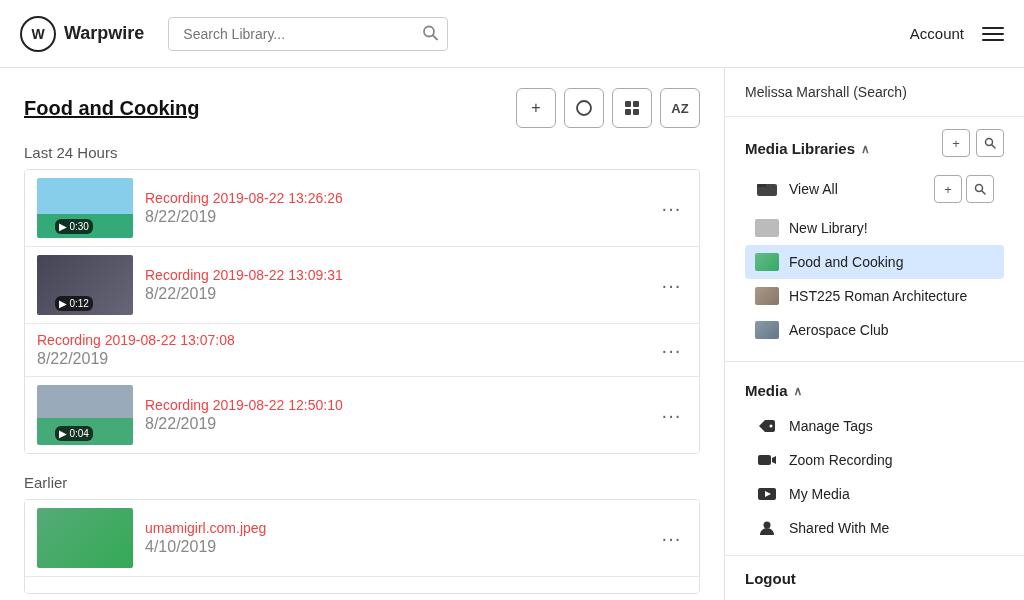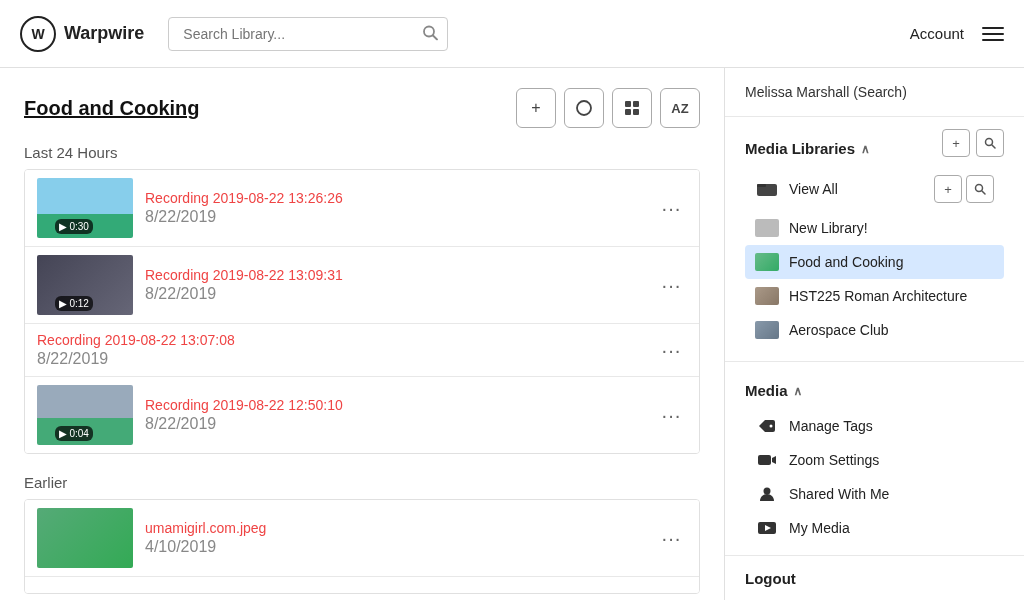--- a/index.html
+++ b/index.html
@@ -316,42 +316,42 @@
         <span>Manage Tags</span>
       </div>
 
       <div class="sidebar-item">
         <div class="sidebar-item-icon">
           <svg width="20" height="16" viewBox="0 0 20 16">
               <rect x="1" y="3" width="13" height="10" rx="2" fill="#333"></rect>
               <polygon points="15,6 19,4 19,12 15,10" fill="#333"></polygon>
             </svg>
         </div>
-        <span>Zoom Settings</span>
+        <span>Zoom Recording</span>
+      </div>
+
+      <div class="sidebar-item">
+        <div class="sidebar-item-icon">
+          <svg width="20" height="16" viewBox="0 0 20 16">
+              <rect x="1" y="2" width="18" height="12" rx="2" fill="#333"></rect>
+              <polygon points="8,5 14,8 8,11" fill="#fff"></polygon>
+            </svg>
+        </div>
+        <span>My Media</span>
       </div>
 
       <div class="sidebar-item">
         <div class="sidebar-item-icon">
           <svg width="20" height="16" viewBox="0 0 20 16">
               <circle cx="10" cy="5" r="3.5" fill="#333"></circle>
               <path d="M3 15c0-3.866 3.134-7 7-7s7 3.134 7 7" fill="#333"></path>
             </svg>
         </div>
         <span>Shared With Me</span>
       </div>
-
-      <div class="sidebar-item">
-        <div class="sidebar-item-icon">
-          <svg width="20" height="16" viewBox="0 0 20 16">
-              <rect x="1" y="2" width="18" height="12" rx="2" fill="#333"></rect>
-              <polygon points="8,5 14,8 8,11" fill="#fff"></polygon>
-            </svg>
-        </div>
-        <span>My Media</span>
-      </div>
     </div>
 
     <div class="logout-section">
       <span class="logout-label">Logout</span>
     </div>
   </div>
 
 </div>
 
 </body></html>

